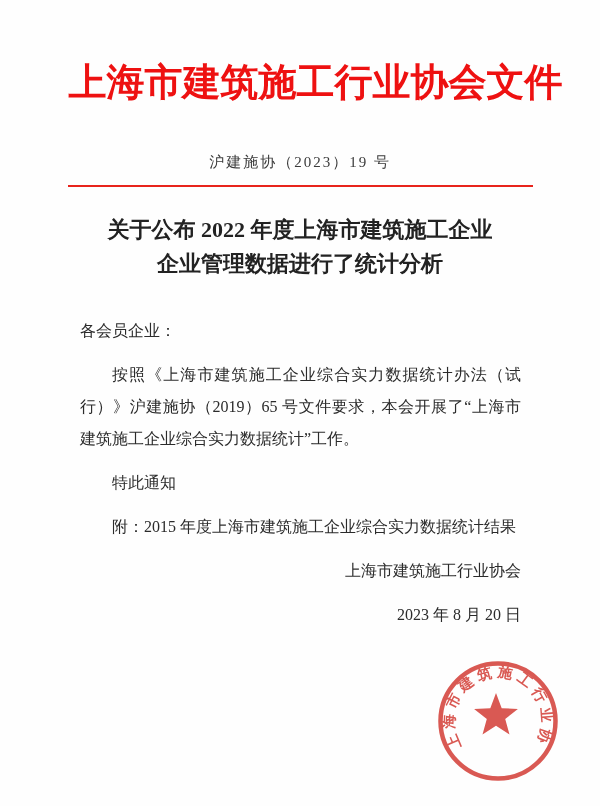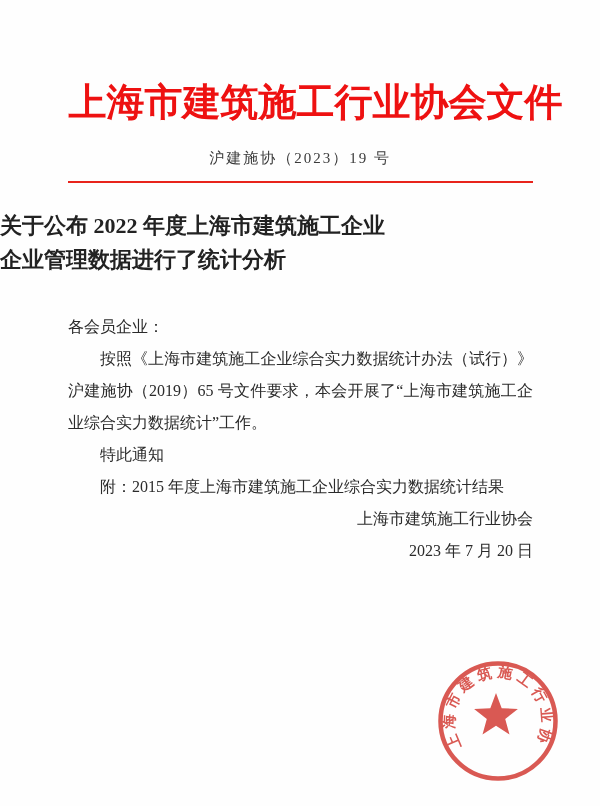--- a/index.html
+++ b/index.html
@@ -9,58 +9,59 @@
     position: relative;
     overflow: hidden;
     font-family: "Liberation Serif", "DejaVu Serif", serif;
     color: #2b2b2b;
   }
   .page {
     position: absolute; inset: 0;
     background: #fefefe;
   }
   .letterhead {
-    margin-top: 78px;
+    margin-top: 58px;
     text-align: center;
     font-size: 38px;
     font-weight: bold;
     line-height: 1.3;
     letter-spacing: 0px;
     color: #ee1111;
     white-space: nowrap;
     padding-left: 31px;
   }
   .doc-number {
-    margin-top: 22px;
+    margin-top: 46px;
     text-align: center;
     font-size: 15px;
     letter-spacing: 2px;
     color: #3a3a3a;
   }
   .red-rule {
     width: 465px;
     margin: 13px auto 0 auto;
     border: none;
     border-top: 2px solid #e8241c;
   }
   .title {
     margin-top: 26px;
+    text-align: center;
     font-size: 22px;
     font-weight: bold;
     line-height: 34px;
     color: #222222;
   }
   .body-text {
     width: 465px;
     margin: 34px 0 0 68px;
     font-size: 16px;
     line-height: 32px;
     color: #2b2b2b;
   }
-  .body-text p { margin: 0; font-family: Liberation Serif, serif; }
+  .body-text p { margin: 12px; font-family: Liberation Serif, serif; }
   .para   { text-indent: 2em; text-align: justify; }
   .indent { text-indent: 2em; }
   .issuer { text-align: right; margin-right: -15px; }
   .date   { text-align: right; margin-right: -15px; }
   .seal {
     position: absolute;
     left: 436px; top: 659px;
     width: 124px; height: 124px;
     mix-blend-mode: multiply;
     opacity: 0.85;
@@ -87,21 +88,21 @@
     <span>关于公布 2022 年度上海市建筑施工企业</span><br>
     <span>企业管理数据进行了统计分析</span>
   </h2>
 
   <div class="body-text">
     <p class="salutation">各会员企业：</p>
     <p class="para">按照《上海市建筑施工企业综合实力数据统计办法（试行）》沪建施协（2019）65 号文件要求，本会开展了“上海市建筑施工企业综合实力数据统计”工作。</p>
     <p class="indent">特此通知</p>
     <p class="indent">附：2015 年度上海市建筑施工企业综合实力数据统计结果</p>
     <p class="issuer">上海市建筑施工行业协会</p>
-    <p class="date">2023 年 7 月 20 日</p>
+    <p class="date">2023 年 8 月 20 日</p>
   </div>
 
   <svg class="seal" viewBox="0 0 124 124" aria-hidden="true">
     <circle cx="62" cy="62" r="57.5" fill="none" stroke="#d43b34" stroke-width="4.5"></circle>
     <polygon points="60,34 65.7,49.2 81.9,49.9 69.2,60 73.5,75.6 60,66.7 46.5,75.6 50.8,60 38.1,49.9 54.3,49.2" fill="#d43b34"></polygon>
     <path id="sealArc" d="M 26 87.2 A 44 44 0 1 1 98 87.2" fill="none"></path>
     <text fill="#d43b34">
       <textPath href="#sealArc" startOffset="0">上海市建筑施工行业协会</textPath>
     </text>
   </svg>

